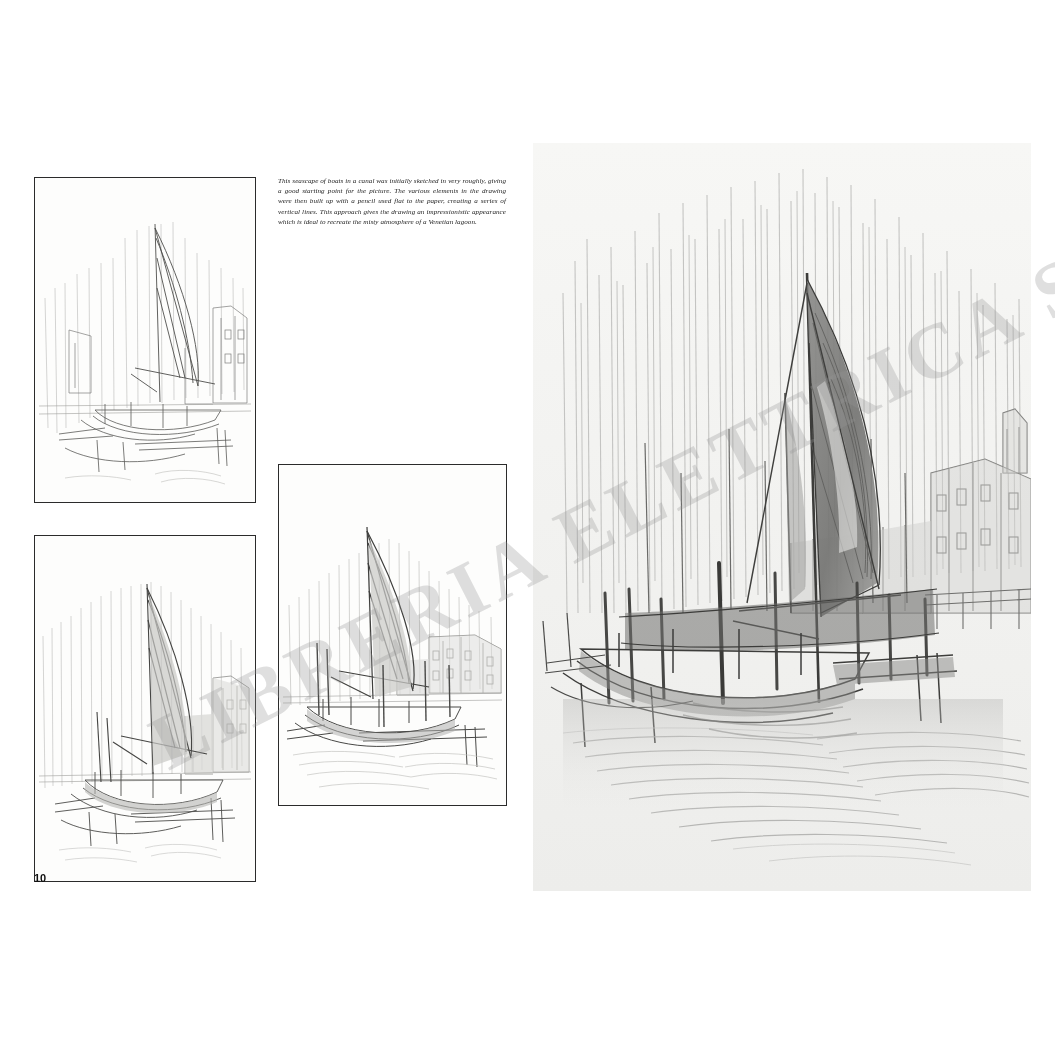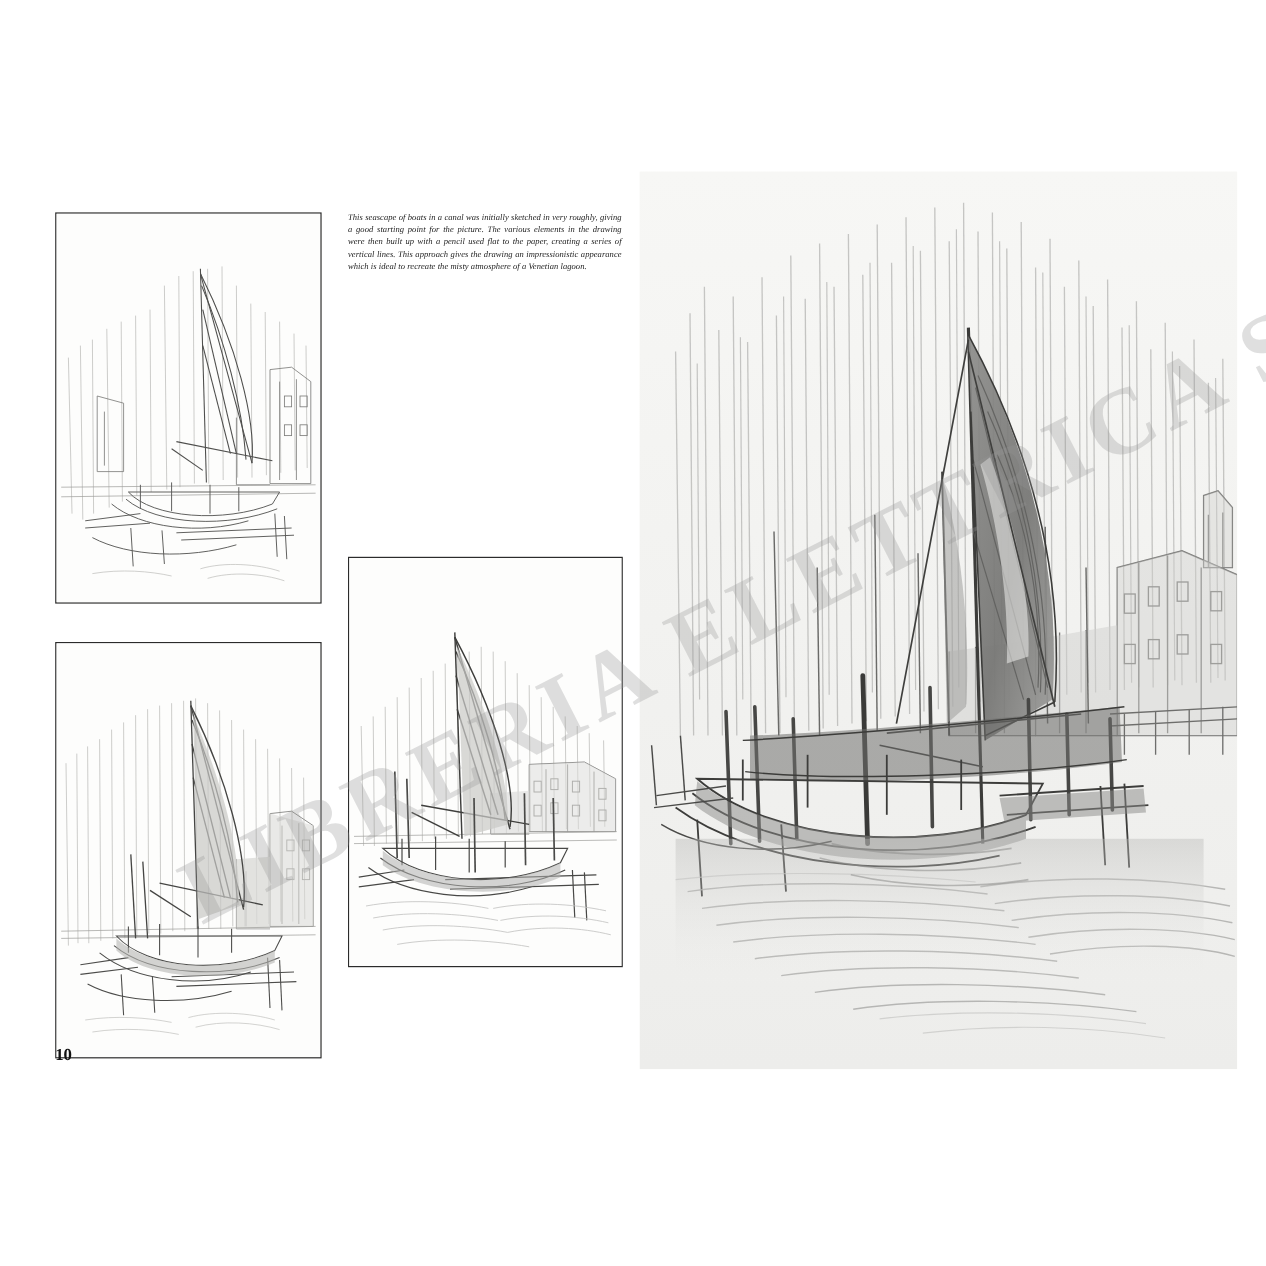--- a/index.html
+++ b/index.html
@@ -16,21 +16,21 @@
   .page {
     position: relative;
     width: 1055px;
     height: 1055px;
     background: #ffffff;
   }
 
   
   .verso {
     position: absolute;
-    left: 12px;
+    left: 0px;
     top: 0px;
     width: 527px;
     height: 1055px;
     background: #ffffff;
   }
 
   .panel {
     position: absolute;
     border: 1px solid #2b2b2b;
     background: #fdfdfc;
@@ -51,23 +51,23 @@
     line-height: 10.2px;
     color: #1b1b1b;
     text-align: justify;
     letter-spacing: 0.05px;
   }
 
   .folio {
     position: absolute;
     left: 34px;
     top: 872px;
-    font-family: Liberation Serif, serif;
+    font-family: Liberation Sans, sans-serif;
     font-weight: bold;
-    font-size: 14px;
+    font-size: 11px;
     color: #111;
   }
 
   
   .recto {
     position: absolute;
     left: 527px;
     top: 0px;
     width: 528px;
     height: 1055px;

